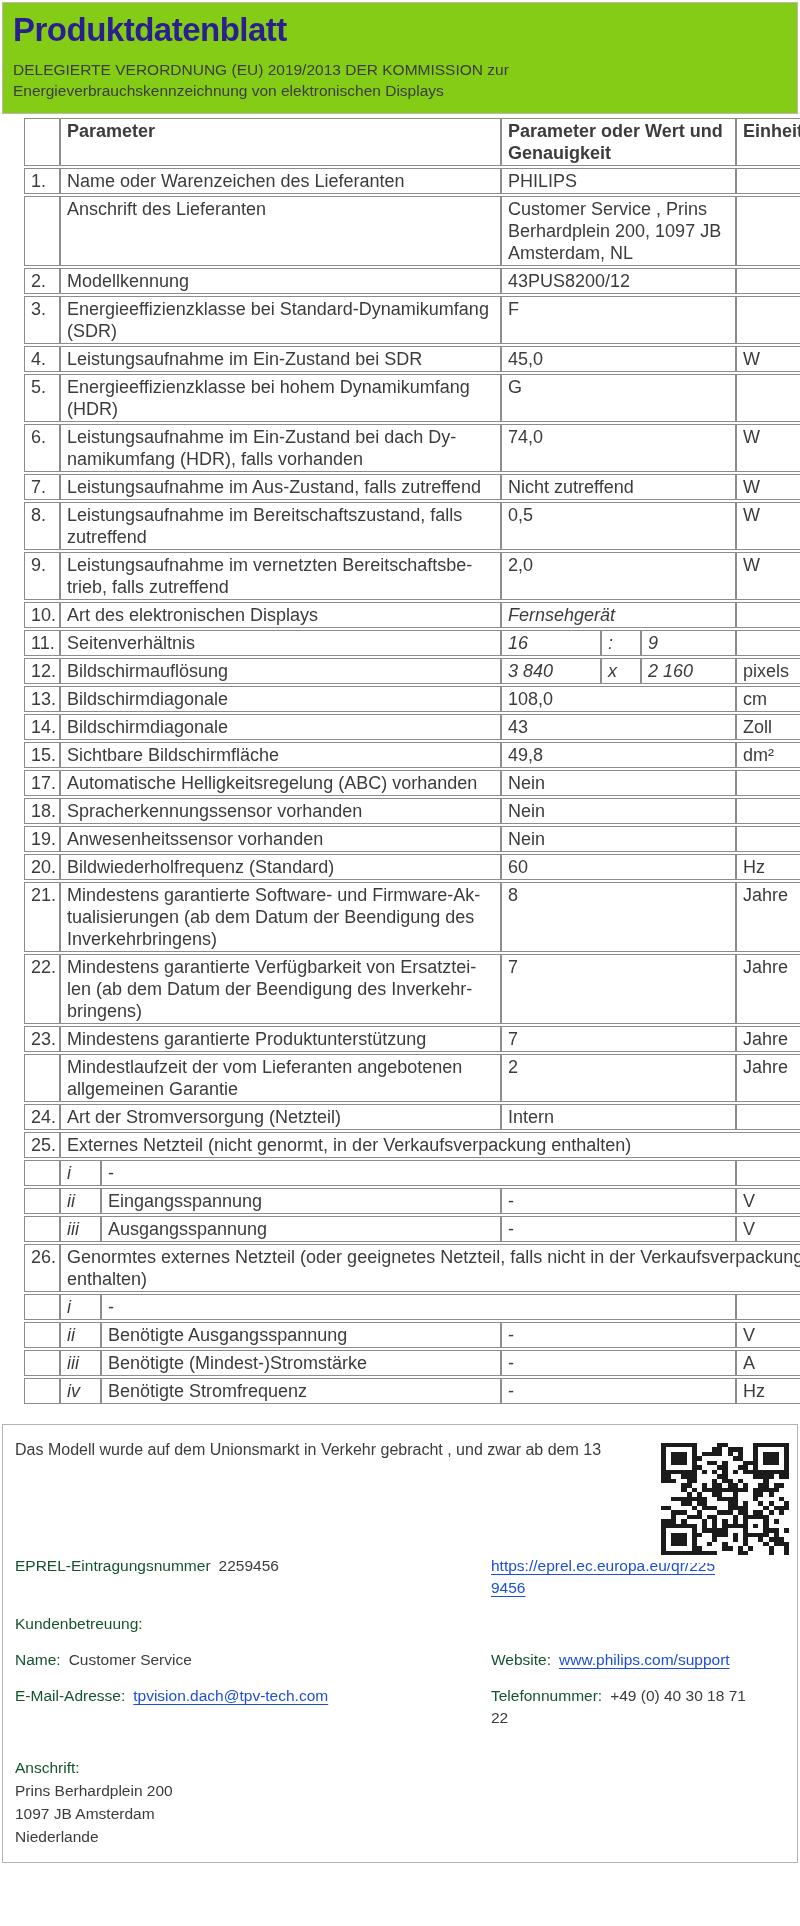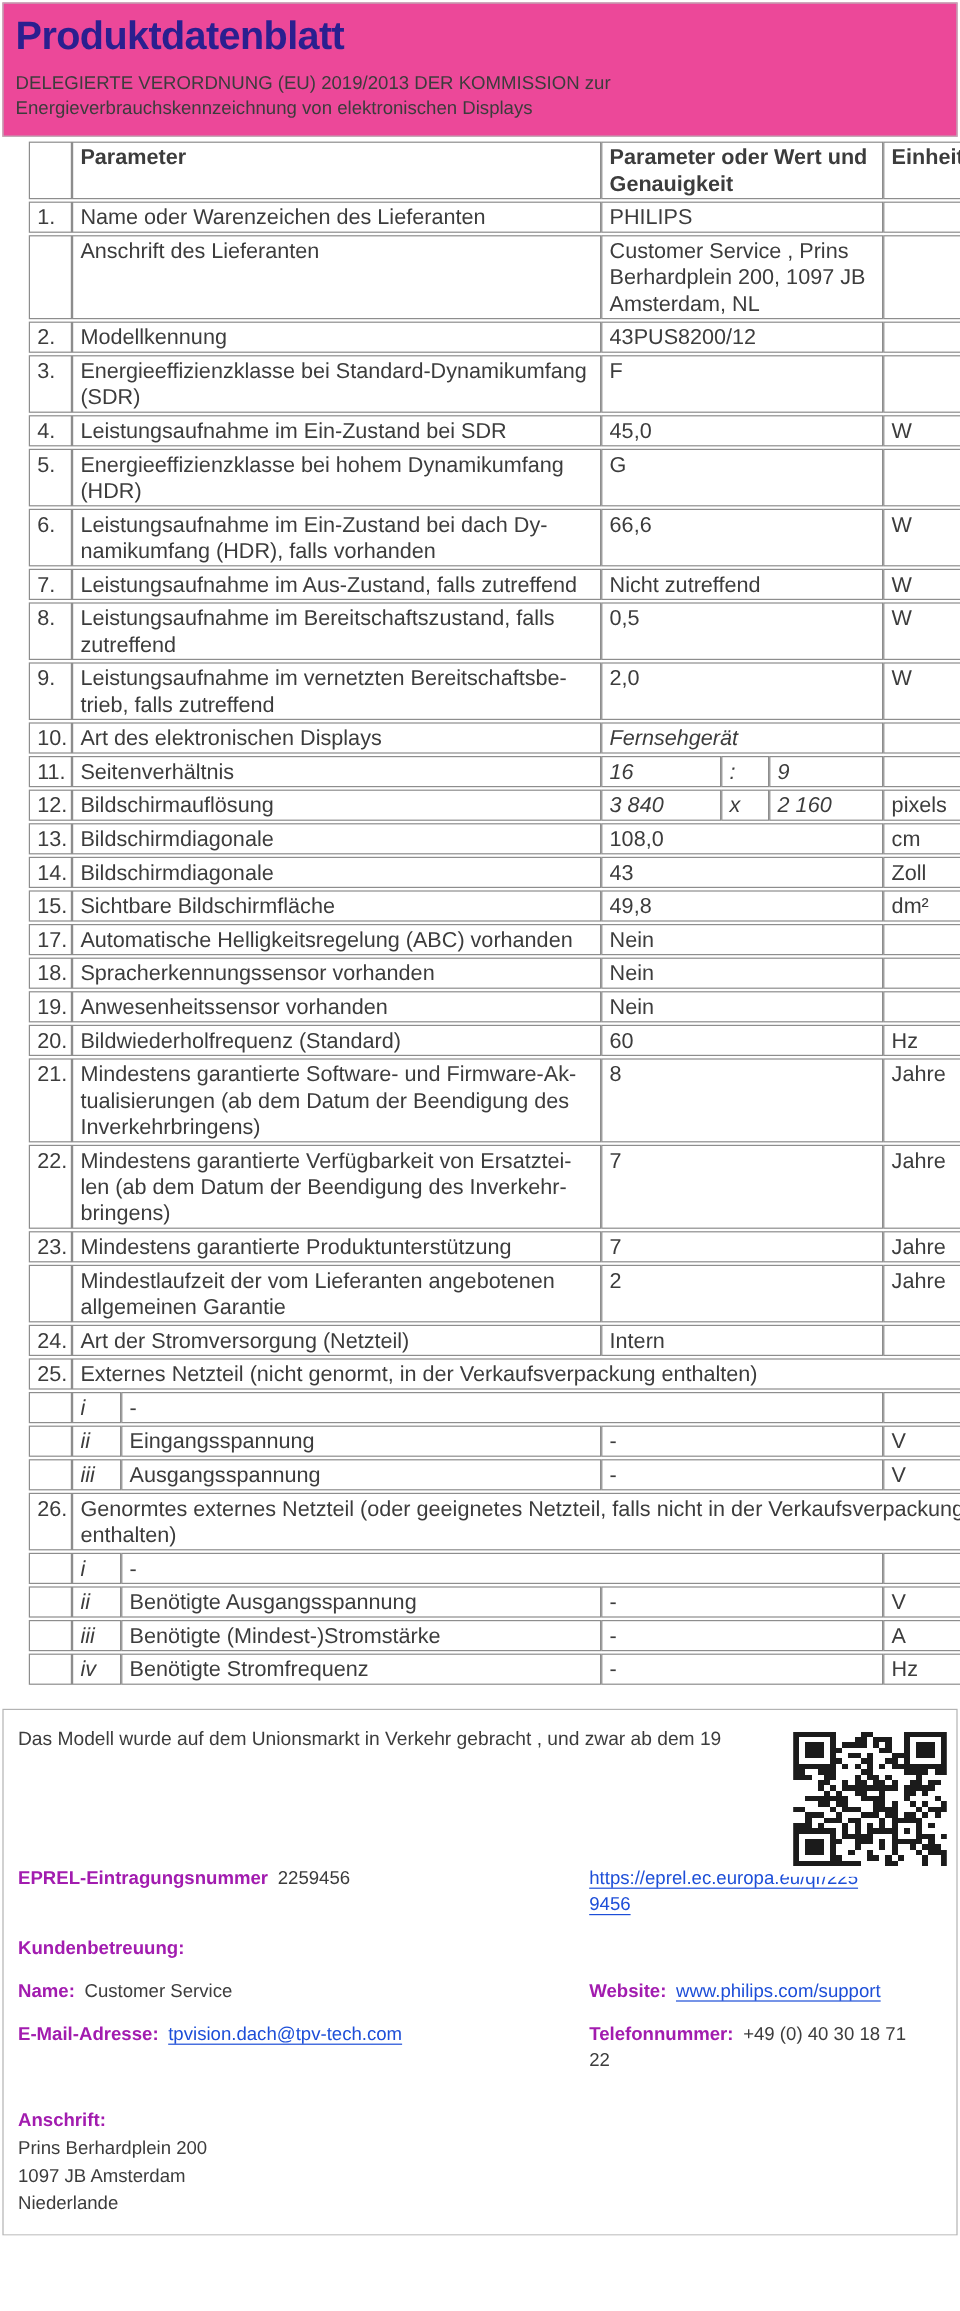--- a/index.html
+++ b/index.html
@@ -7,21 +7,21 @@
     width:800px;
     font-family:"Liberation Sans", sans-serif;
     color:#3c3c3c;
     -webkit-font-smoothing:antialiased;
   }
   
   .header-box{
     margin:2px 2px 0 2px;
     border:1px solid #b9b9b9;
     padding:6px 10px 12px 10px;
-    background:#ec4899;
+    background:#84cc16;
   }
   .doc-title{
     font-size:33px;
     font-weight:bold;
     letter-spacing:-0.5px;
     color:#2a1f8f;
     margin:2px 0 10px 0;
   }
   .doc-subtitle{
     font-size:15.5px;
@@ -79,21 +79,21 @@
   .fb-row{
     display:grid;
     grid-template-columns:476px 1fr;
     align-items:start;
   }
   .fb-row .fb-right{padding-right:28px;}
   .row-eprel{margin-top:94px;}
   .row-std{margin-top:14px;}
   .row-anschrift{margin-top:28px;}
   .addr-line{line-height:23px;}
-  b.lbl{font-weight:bold;color:#a21caf;}
+  b.lbl{font-weight:normal;color:#14532d;}
   a.doc-link{
     color:#1d4ed8;
     text-decoration:underline;
     text-underline-offset:3px;
   }
   .eprel-link{
     display:inline-block;
     max-width:228px;
     word-break:break-all;
   }
@@ -164,21 +164,21 @@
         <td class="num">5.</td>
         <td class="param" colspan="2">Energieeffizienzklasse bei hohem Dynamikumfang
 (HDR)</td>
         <td class="val-left" colspan="3">G</td>
         <td class="unit"></td>
       </tr>
       <tr>
         <td class="num">6.</td>
         <td class="param" colspan="2">Leistungsaufnahme im Ein-Zustand bei dach Dy-
 namikumfang (HDR), falls vorhanden</td>
-        <td class="val-right" colspan="3">66,6</td>
+        <td class="val-right" colspan="3">74,0</td>
         <td class="unit">W</td>
       </tr>
       <tr>
         <td class="num">7.</td>
         <td class="param" colspan="2">Leistungsaufnahme im Aus-Zustand, falls zutreffend</td>
         <td class="val-right" colspan="3">Nicht zutreffend</td>
         <td class="unit">W</td>
       </tr>
       <tr>
         <td class="num">8.</td>
@@ -346,21 +346,21 @@
         <td class="num"></td>
         <td class="subnum">iv</td>
         <td class="param">Benötigte Stromfrequenz</td>
         <td class="val-right" colspan="3">-</td>
         <td class="unit">Hz</td>
       </tr>
     </tbody>
 </table>
 
 <div class="footer-box">
-  <div class="market-line">Das Modell wurde auf dem Unionsmarkt in Verkehr gebracht , und zwar ab dem 19</div>
+  <div class="market-line">Das Modell wurde auf dem Unionsmarkt in Verkehr gebracht , und zwar ab dem 13</div>
 
   <div class="qr-wrap">
     <svg id="qr-svg" width="128" height="112" viewBox="0 0 25 25" preserveAspectRatio="none" shape-rendering="crispEdges" aria-hidden="true">
       <rect x="0" y="0" width="25" height="25" fill="#ffffff"></rect>
       <path id="qr-path" fill="#1b1b1b" d="M0 0h1v1h-1zM1 0h1v1h-1zM2 0h1v1h-1zM3 0h1v1h-1zM4 0h1v1h-1zM5 0h1v1h-1zM6 0h1v1h-1zM11 0h1v1h-1zM12 0h1v1h-1zM18 0h1v1h-1zM19 0h1v1h-1zM20 0h1v1h-1zM21 0h1v1h-1zM22 0h1v1h-1zM23 0h1v1h-1zM24 0h1v1h-1zM0 1h1v1h-1zM6 1h1v1h-1zM10 1h1v1h-1zM11 1h1v1h-1zM13 1h1v1h-1zM14 1h1v1h-1zM15 1h1v1h-1zM18 1h1v1h-1zM24 1h1v1h-1zM0 2h1v1h-1zM2 2h1v1h-1zM3 2h1v1h-1zM4 2h1v1h-1zM6 2h1v1h-1zM8 2h1v1h-1zM9 2h1v1h-1zM10 2h1v1h-1zM11 2h1v1h-1zM13 2h1v1h-1zM15 2h1v1h-1zM18 2h1v1h-1zM20 2h1v1h-1zM21 2h1v1h-1zM22 2h1v1h-1zM24 2h1v1h-1zM0 3h1v1h-1zM2 3h1v1h-1zM3 3h1v1h-1zM4 3h1v1h-1zM6 3h1v1h-1zM7 3h1v1h-1zM14 3h1v1h-1zM15 3h1v1h-1zM18 3h1v1h-1zM20 3h1v1h-1zM21 3h1v1h-1zM22 3h1v1h-1zM24 3h1v1h-1zM0 4h1v1h-1zM2 4h1v1h-1zM3 4h1v1h-1zM4 4h1v1h-1zM6 4h1v1h-1zM9 4h1v1h-1zM10 4h1v1h-1zM12 4h1v1h-1zM16 4h1v1h-1zM17 4h1v1h-1zM18 4h1v1h-1zM20 4h1v1h-1zM21 4h1v1h-1zM22 4h1v1h-1zM24 4h1v1h-1zM0 5h1v1h-1zM6 5h1v1h-1zM7 5h1v1h-1zM11 5h1v1h-1zM12 5h1v1h-1zM15 5h1v1h-1zM16 5h1v1h-1zM18 5h1v1h-1zM24 5h1v1h-1zM0 6h1v1h-1zM1 6h1v1h-1zM2 6h1v1h-1zM3 6h1v1h-1zM4 6h1v1h-1zM5 6h1v1h-1zM6 6h1v1h-1zM8 6h1v1h-1zM10 6h1v1h-1zM12 6h1v1h-1zM14 6h1v1h-1zM16 6h1v1h-1zM17 6h1v1h-1zM18 6h1v1h-1zM19 6h1v1h-1zM20 6h1v1h-1zM21 6h1v1h-1zM22 6h1v1h-1zM23 6h1v1h-1zM24 6h1v1h-1zM0 7h1v1h-1zM1 7h1v1h-1zM4 7h1v1h-1zM5 7h1v1h-1zM6 7h1v1h-1zM11 7h1v1h-1zM12 7h1v1h-1zM18 7h1v1h-1zM19 7h1v1h-1zM20 7h1v1h-1zM21 7h1v1h-1zM23 7h1v1h-1zM24 7h1v1h-1zM0 8h1v1h-1zM1 8h1v1h-1zM2 8h1v1h-1zM5 8h1v1h-1zM6 8h1v1h-1zM10 8h1v1h-1zM12 8h1v1h-1zM13 8h1v1h-1zM15 8h1v1h-1zM20 8h1v1h-1zM4 9h1v1h-1zM5 9h1v1h-1zM8 9h1v1h-1zM10 9h1v1h-1zM11 9h1v1h-1zM13 9h1v1h-1zM14 9h1v1h-1zM16 9h1v1h-1zM19 9h1v1h-1zM20 9h1v1h-1zM22 9h1v1h-1zM23 9h1v1h-1zM4 10h1v1h-1zM6 10h1v1h-1zM8 10h1v1h-1zM9 10h1v1h-1zM10 10h1v1h-1zM11 10h1v1h-1zM12 10h1v1h-1zM13 10h1v1h-1zM14 10h1v1h-1zM15 10h1v1h-1zM16 10h1v1h-1zM18 10h1v1h-1zM19 10h1v1h-1zM20 10h1v1h-1zM21 10h1v1h-1zM22 10h1v1h-1zM5 11h1v1h-1zM7 11h1v1h-1zM10 11h1v1h-1zM11 11h1v1h-1zM14 11h1v1h-1zM18 11h1v1h-1zM19 11h1v1h-1zM21 11h1v1h-1zM2 12h1v1h-1zM3 12h1v1h-1zM4 12h1v1h-1zM5 12h1v1h-1zM6 12h1v1h-1zM7 12h1v1h-1zM8 12h1v1h-1zM11 12h1v1h-1zM12 12h1v1h-1zM13 12h1v1h-1zM14 12h1v1h-1zM18 12h1v1h-1zM23 12h1v1h-1zM4 13h1v1h-1zM5 13h1v1h-1zM7 13h1v1h-1zM8 13h1v1h-1zM13 13h1v1h-1zM14 13h1v1h-1zM16 13h1v1h-1zM19 13h1v1h-1zM21 13h1v1h-1zM24 13h1v1h-1zM0 14h1v1h-1zM1 14h1v1h-1zM6 14h1v1h-1zM8 14h1v1h-1zM9 14h1v1h-1zM10 14h1v1h-1zM13 14h1v1h-1zM14 14h1v1h-1zM15 14h1v1h-1zM16 14h1v1h-1zM20 14h1v1h-1zM22 14h1v1h-1zM23 14h1v1h-1zM24 14h1v1h-1zM2 15h1v1h-1zM3 15h1v1h-1zM4 15h1v1h-1zM7 15h1v1h-1zM11 15h1v1h-1zM12 15h1v1h-1zM13 15h1v1h-1zM15 15h1v1h-1zM16 15h1v1h-1zM18 15h1v1h-1zM19 15h1v1h-1zM21 15h1v1h-1zM23 15h1v1h-1zM2 16h1v1h-1zM5 16h1v1h-1zM6 16h1v1h-1zM7 16h1v1h-1zM9 16h1v1h-1zM10 16h1v1h-1zM14 16h1v1h-1zM16 16h1v1h-1zM17 16h1v1h-1zM18 16h1v1h-1zM19 16h1v1h-1zM20 16h1v1h-1zM0 17h1v1h-1zM1 17h1v1h-1zM2 17h1v1h-1zM4 17h1v1h-1zM8 17h1v1h-1zM10 17h1v1h-1zM12 17h1v1h-1zM14 17h1v1h-1zM16 17h1v1h-1zM20 17h1v1h-1zM22 17h1v1h-1zM0 18h1v1h-1zM1 18h1v1h-1zM2 18h1v1h-1zM3 18h1v1h-1zM4 18h1v1h-1zM5 18h1v1h-1zM6 18h1v1h-1zM8 18h1v1h-1zM10 18h1v1h-1zM12 18h1v1h-1zM13 18h1v1h-1zM14 18h1v1h-1zM15 18h1v1h-1zM16 18h1v1h-1zM18 18h1v1h-1zM20 18h1v1h-1zM0 19h1v1h-1zM6 19h1v1h-1zM8 19h1v1h-1zM9 19h1v1h-1zM10 19h1v1h-1zM11 19h1v1h-1zM12 19h1v1h-1zM16 19h1v1h-1zM20 19h1v1h-1zM21 19h1v1h-1zM22 19h1v1h-1zM24 19h1v1h-1zM0 20h1v1h-1zM2 20h1v1h-1zM3 20h1v1h-1zM4 20h1v1h-1zM6 20h1v1h-1zM7 20h1v1h-1zM10 20h1v1h-1zM11 20h1v1h-1zM12 20h1v1h-1zM14 20h1v1h-1zM16 20h1v1h-1zM17 20h1v1h-1zM18 20h1v1h-1zM19 20h1v1h-1zM20 20h1v1h-1zM22 20h1v1h-1zM0 21h1v1h-1zM2 21h1v1h-1zM3 21h1v1h-1zM4 21h1v1h-1zM6 21h1v1h-1zM10 21h1v1h-1zM14 21h1v1h-1zM16 21h1v1h-1zM19 21h1v1h-1zM21 21h1v1h-1zM22 21h1v1h-1zM23 21h1v1h-1zM0 22h1v1h-1zM2 22h1v1h-1zM3 22h1v1h-1zM4 22h1v1h-1zM6 22h1v1h-1zM9 22h1v1h-1zM12 22h1v1h-1zM16 22h1v1h-1zM20 22h1v1h-1zM22 22h1v1h-1zM23 22h1v1h-1zM24 22h1v1h-1zM0 23h1v1h-1zM6 23h1v1h-1zM7 23h1v1h-1zM12 23h1v1h-1zM13 23h1v1h-1zM15 23h1v1h-1zM17 23h1v1h-1zM21 23h1v1h-1zM24 23h1v1h-1zM0 24h1v1h-1zM1 24h1v1h-1zM2 24h1v1h-1zM3 24h1v1h-1zM4 24h1v1h-1zM5 24h1v1h-1zM6 24h1v1h-1zM7 24h1v1h-1zM8 24h1v1h-1zM9 24h1v1h-1zM10 24h1v1h-1zM15 24h1v1h-1zM16 24h1v1h-1zM21 24h1v1h-1zM24 24h1v1h-1z"></path>
     </svg>
   </div>
 
   <div class="fb-row row-eprel">
     <div>

